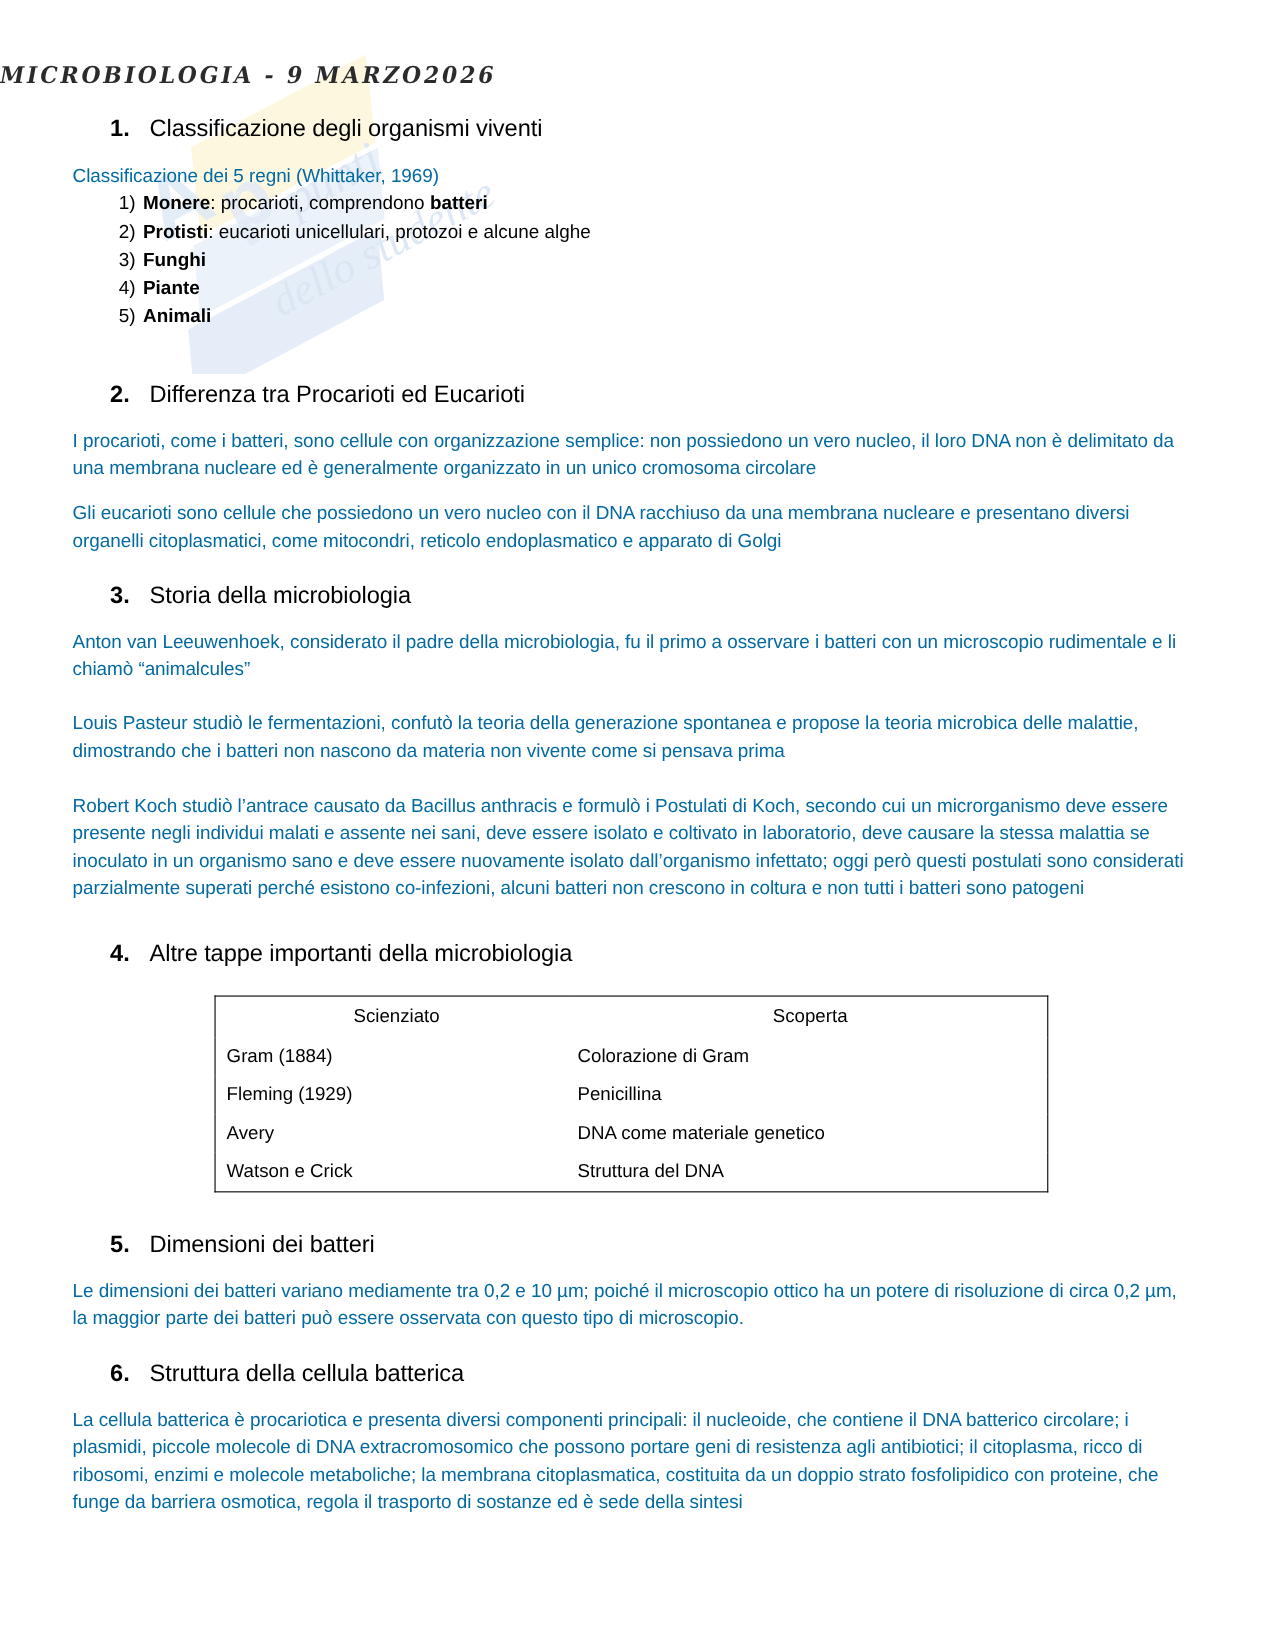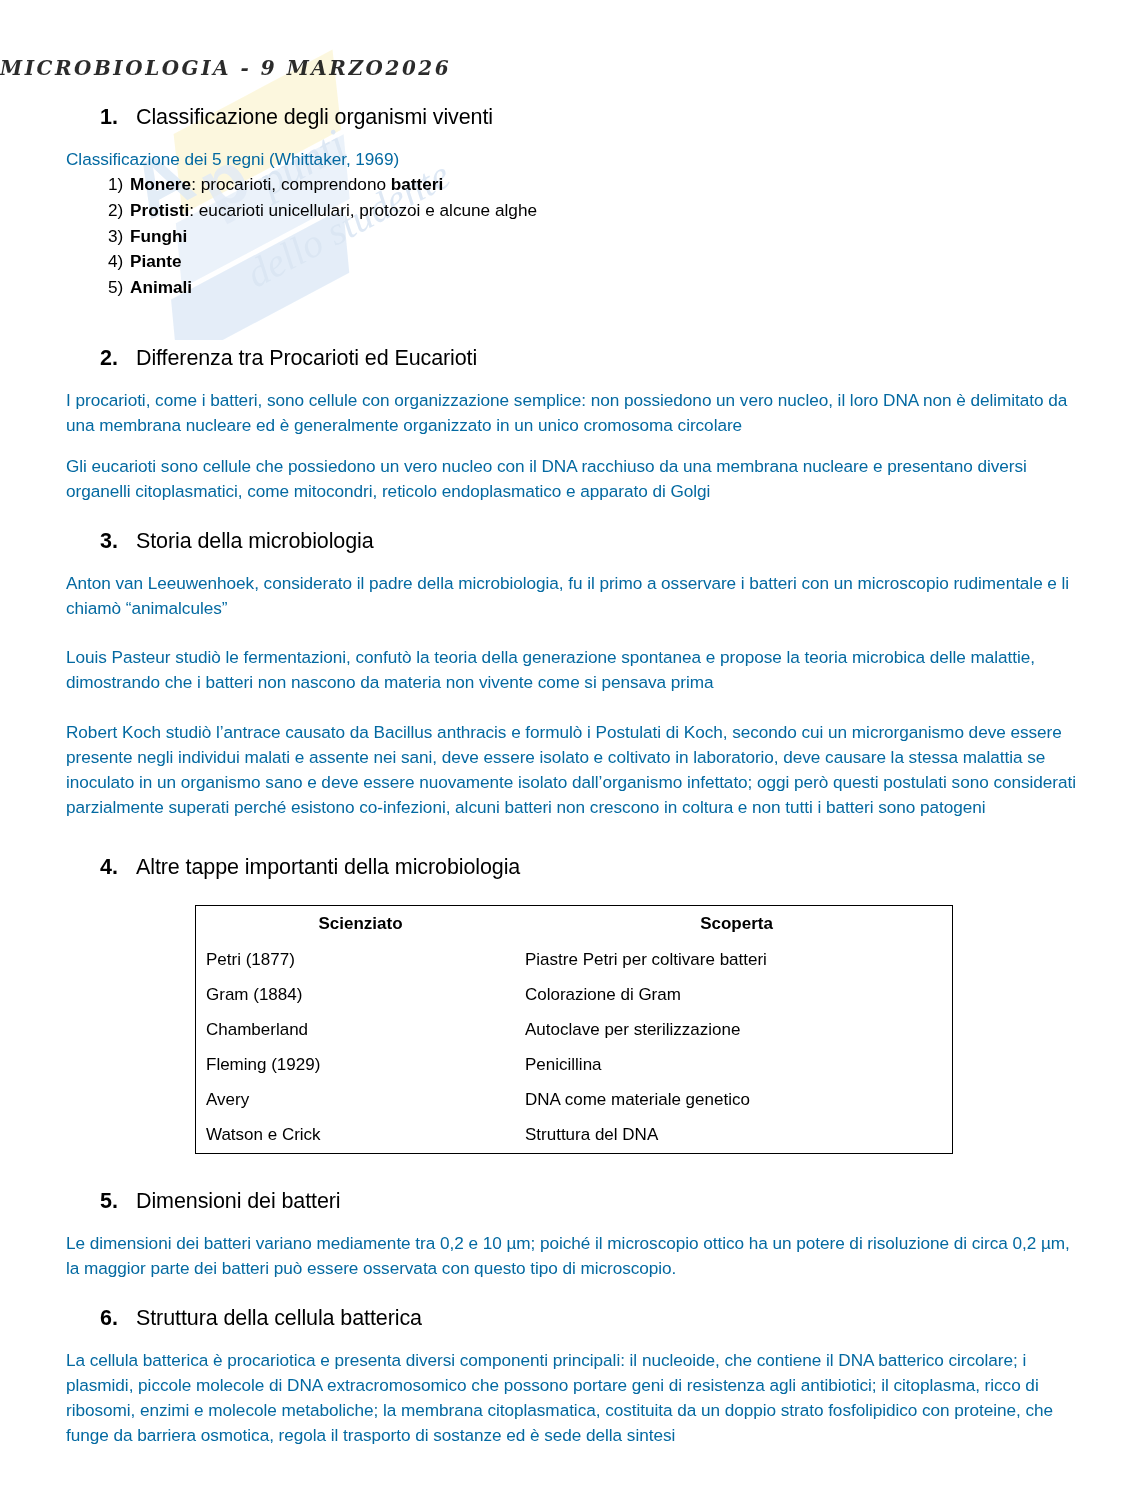--- a/index.html
+++ b/index.html
@@ -123,21 +123,21 @@
     width: 758px;
   }
   table.tappe {
     border-collapse: collapse;
     width: 100%;
     border: 1.2px solid #000;
     table-layout: fixed;
   }
   table.tappe th {
     font-size: 17px;
-    font-weight: bold;
+    font-weight: normal;
     text-align: center;
     padding: 8px 6px 9px 6px;
     border: none;
   }
   table.tappe td {
     font-size: 17px;
     padding: 7px 6px 8px 6px;
     border: none;
     vertical-align: top;
   }
@@ -241,32 +241,24 @@
             <col class="c2">
           </colgroup>
         <thead>
           <tr>
             <th class="c1">Scienziato</th>
             <th class="c2">Scoperta</th>
           </tr>
         </thead>
         <tbody>
           <tr>
-            <td class="c1">Petri (1877)</td>
-            <td class="c2">Piastre Petri per coltivare batteri</td>
-          </tr>
-          <tr>
             <td class="c1">Gram (1884)</td>
             <td class="c2">Colorazione di Gram</td>
           </tr>
           <tr>
-            <td class="c1">Chamberland</td>
-            <td class="c2">Autoclave per sterilizzazione</td>
-          </tr>
-          <tr>
             <td class="c1">Fleming (1929)</td>
             <td class="c2">Penicillina</td>
           </tr>
           <tr>
             <td class="c1">Avery</td>
             <td class="c2">DNA come materiale genetico</td>
           </tr>
           <tr>
             <td class="c1">Watson e Crick</td>
             <td class="c2">Struttura del DNA</td>

